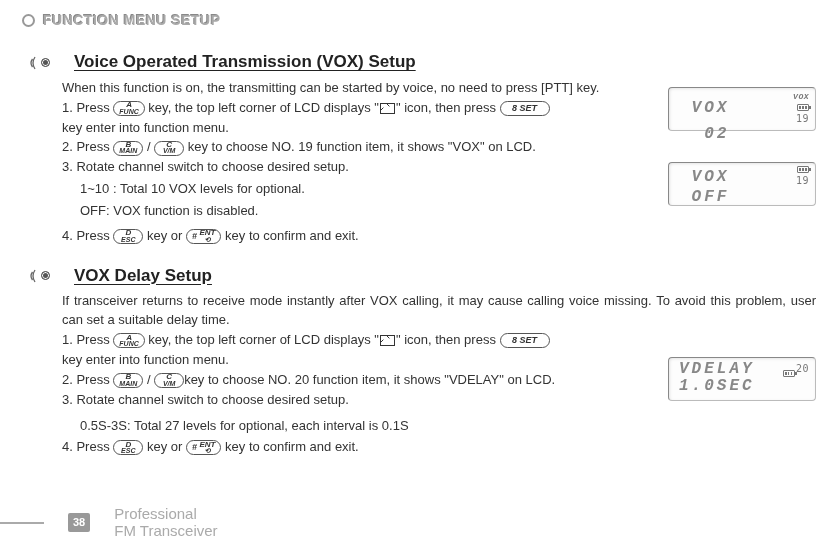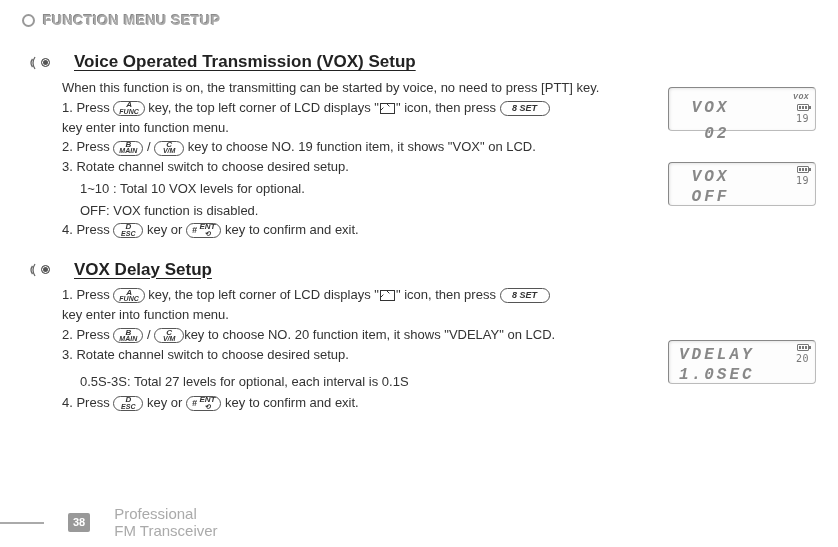--- a/index.html
+++ b/index.html
@@ -168,21 +168,21 @@
       font-size: 16px;
       font-weight: bold;
       letter-spacing: 3px;
       color: #888;
       font-style: italic;
       line-height:1.05;
       white-space: pre;
     }
     .lcd-1 { top: 87px; }
     .lcd-2 { top: 162px; }
-    .lcd-3 { top: 340px; }
+    .lcd-3 { top: 357px; }
     .with-lcd-1 { padding-right: 160px; }
     .with-lcd-3 { padding-right: 160px; }
     .footer {
       position: absolute;
       left: 0;
       bottom: 8px;
       display: flex;
       align-items: center;
       gap: 24px;
     }
@@ -227,21 +227,21 @@
       <span class="batt"></span>
       <span class="chnum">19</span>
     </span>
   </div>
   <div class="main"> OFF</div>
 </div>
 
 <div class="lcd lcd-3">
   <div class="row">
       <span class="main">VDELAY</span>
-    <span style="display:flex;flex-direction:column;align-items:flex-end;gap:1px">
+    <span style="display:flex;align-items:flex-end;gap:1px">
       <span class="batt"></span>
       <span class="chnum">20</span>
     </span>
   </div>
   <div class="main">1.0SEC</div>
 </div>
 
 <div class="page-title">FUNCTION MENU SETUP</div>
 
 <div class="section">
@@ -274,21 +274,21 @@
           </span>
         </span><span> / </span><span class="keycap">
           <span class="keycap-col">
             <span class="top">C</span>
             <span class="bot">V/M</span>
           </span>
         </span><span> key to choose NO. 19 function item, it shows "VOX" on LCD.</span>
     </p>
     <p>3. Rotate channel switch to choose desired setup.</p>
     <p class="indent" style="margin-top:3px">1~10 : Total 10 VOX levels for optional.</p>
-    <p class="indent" style="margin-top:3px;margin-bottom:0">OFF: VOX function is disabled.</p>
+    <p class="indent" style="margin-top:3px;margin-bottom:6px">OFF: VOX function is disabled.</p>
     <p>
       <span>4. Press </span><span class="keycap">
           <span class="keycap-col">
             <span class="top">D</span>
             <span class="bot">ESC</span>
           </span>
         </span><span> key or </span><span class="keycap"><span>#</span>&nbsp;<span class="keycap-col">
             <span class="top">ENT</span>
             <span class="bot">⟲</span>
           </span></span><span> key to confirm and exit.</span>
@@ -299,20 +299,21 @@
 <div class="section">
   <div class="section-header">
     <span class="radio-icon">
       <svg width="14" height="16" viewBox="0 0 14 16">
           <path d="M5 2 Q1 8 5 14 M2.5 4 Q-0.5 8 2.5 12" stroke="#666" stroke-width="1.3" fill="none"></path>
         </svg>
     </span>
     <span>VOX Delay Setup</span>
   </div>
   <div class="body-text">
+    <p>If transceiver returns to receive mode instantly after VOX calling, it may cause calling voice missing. To avoid this problem, user can set a suitable delay time.</p>
     <p class="with-lcd-3">
       <span>1. Press </span><span class="keycap">
           <span class="keycap-col">
             <span class="top">A</span>
             <span class="bot">FUNC</span>
           </span>
         </span><span> key, the top left corner of LCD displays "</span><span class="envelope-icon"></span><span>" icon, then press </span><span class="keycap keycap-wide">
           <span>8 SET</span>
         </span>
     </p>

